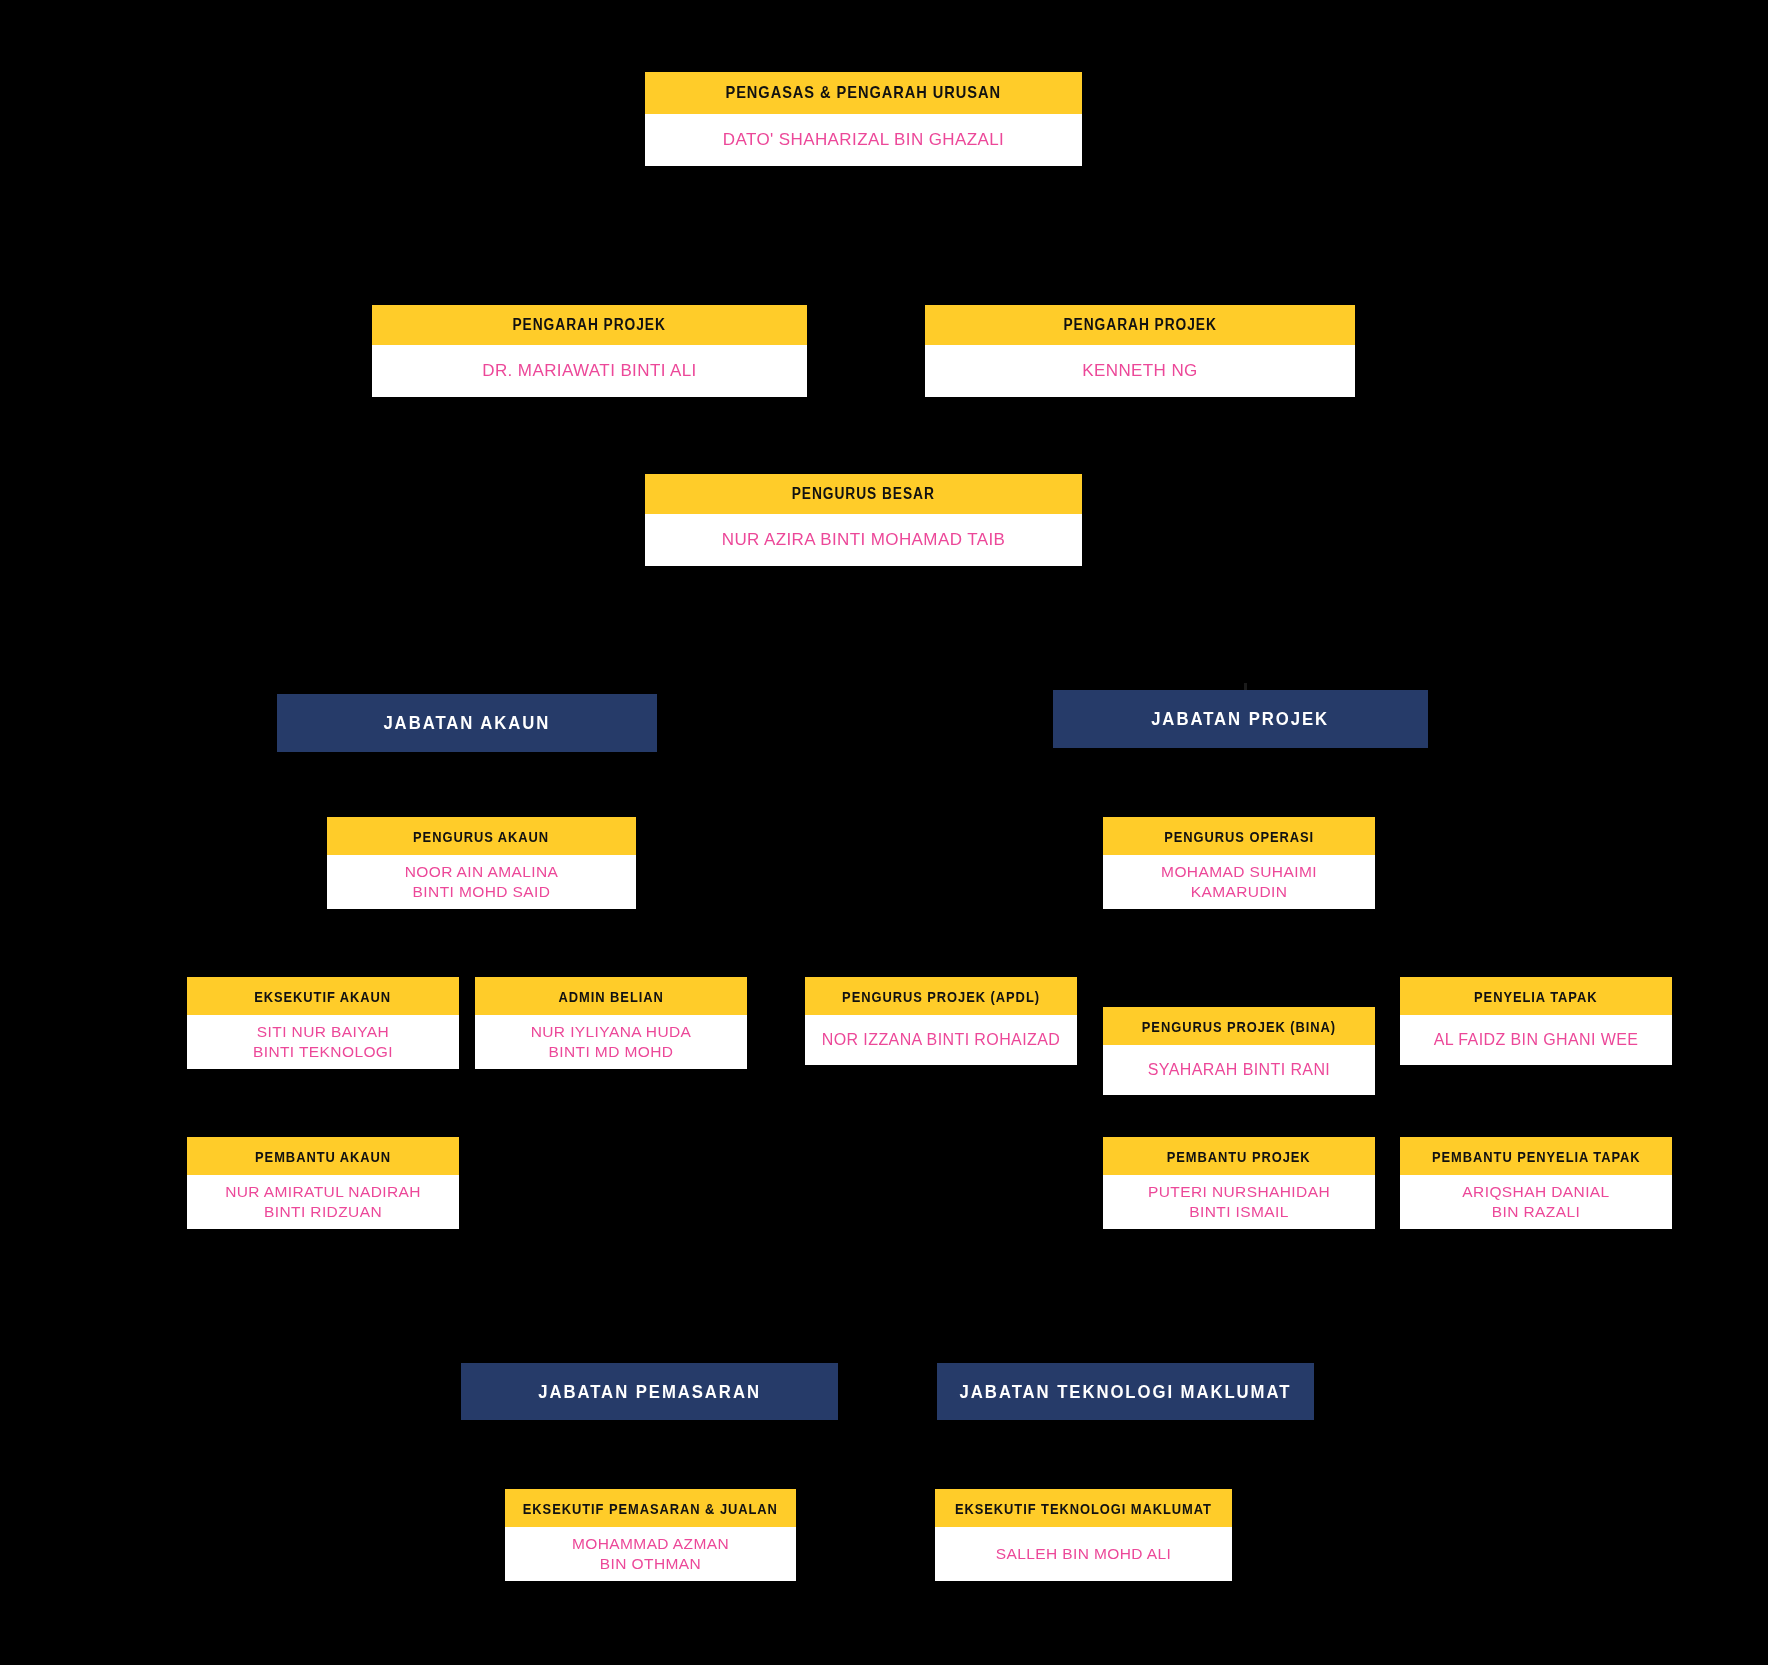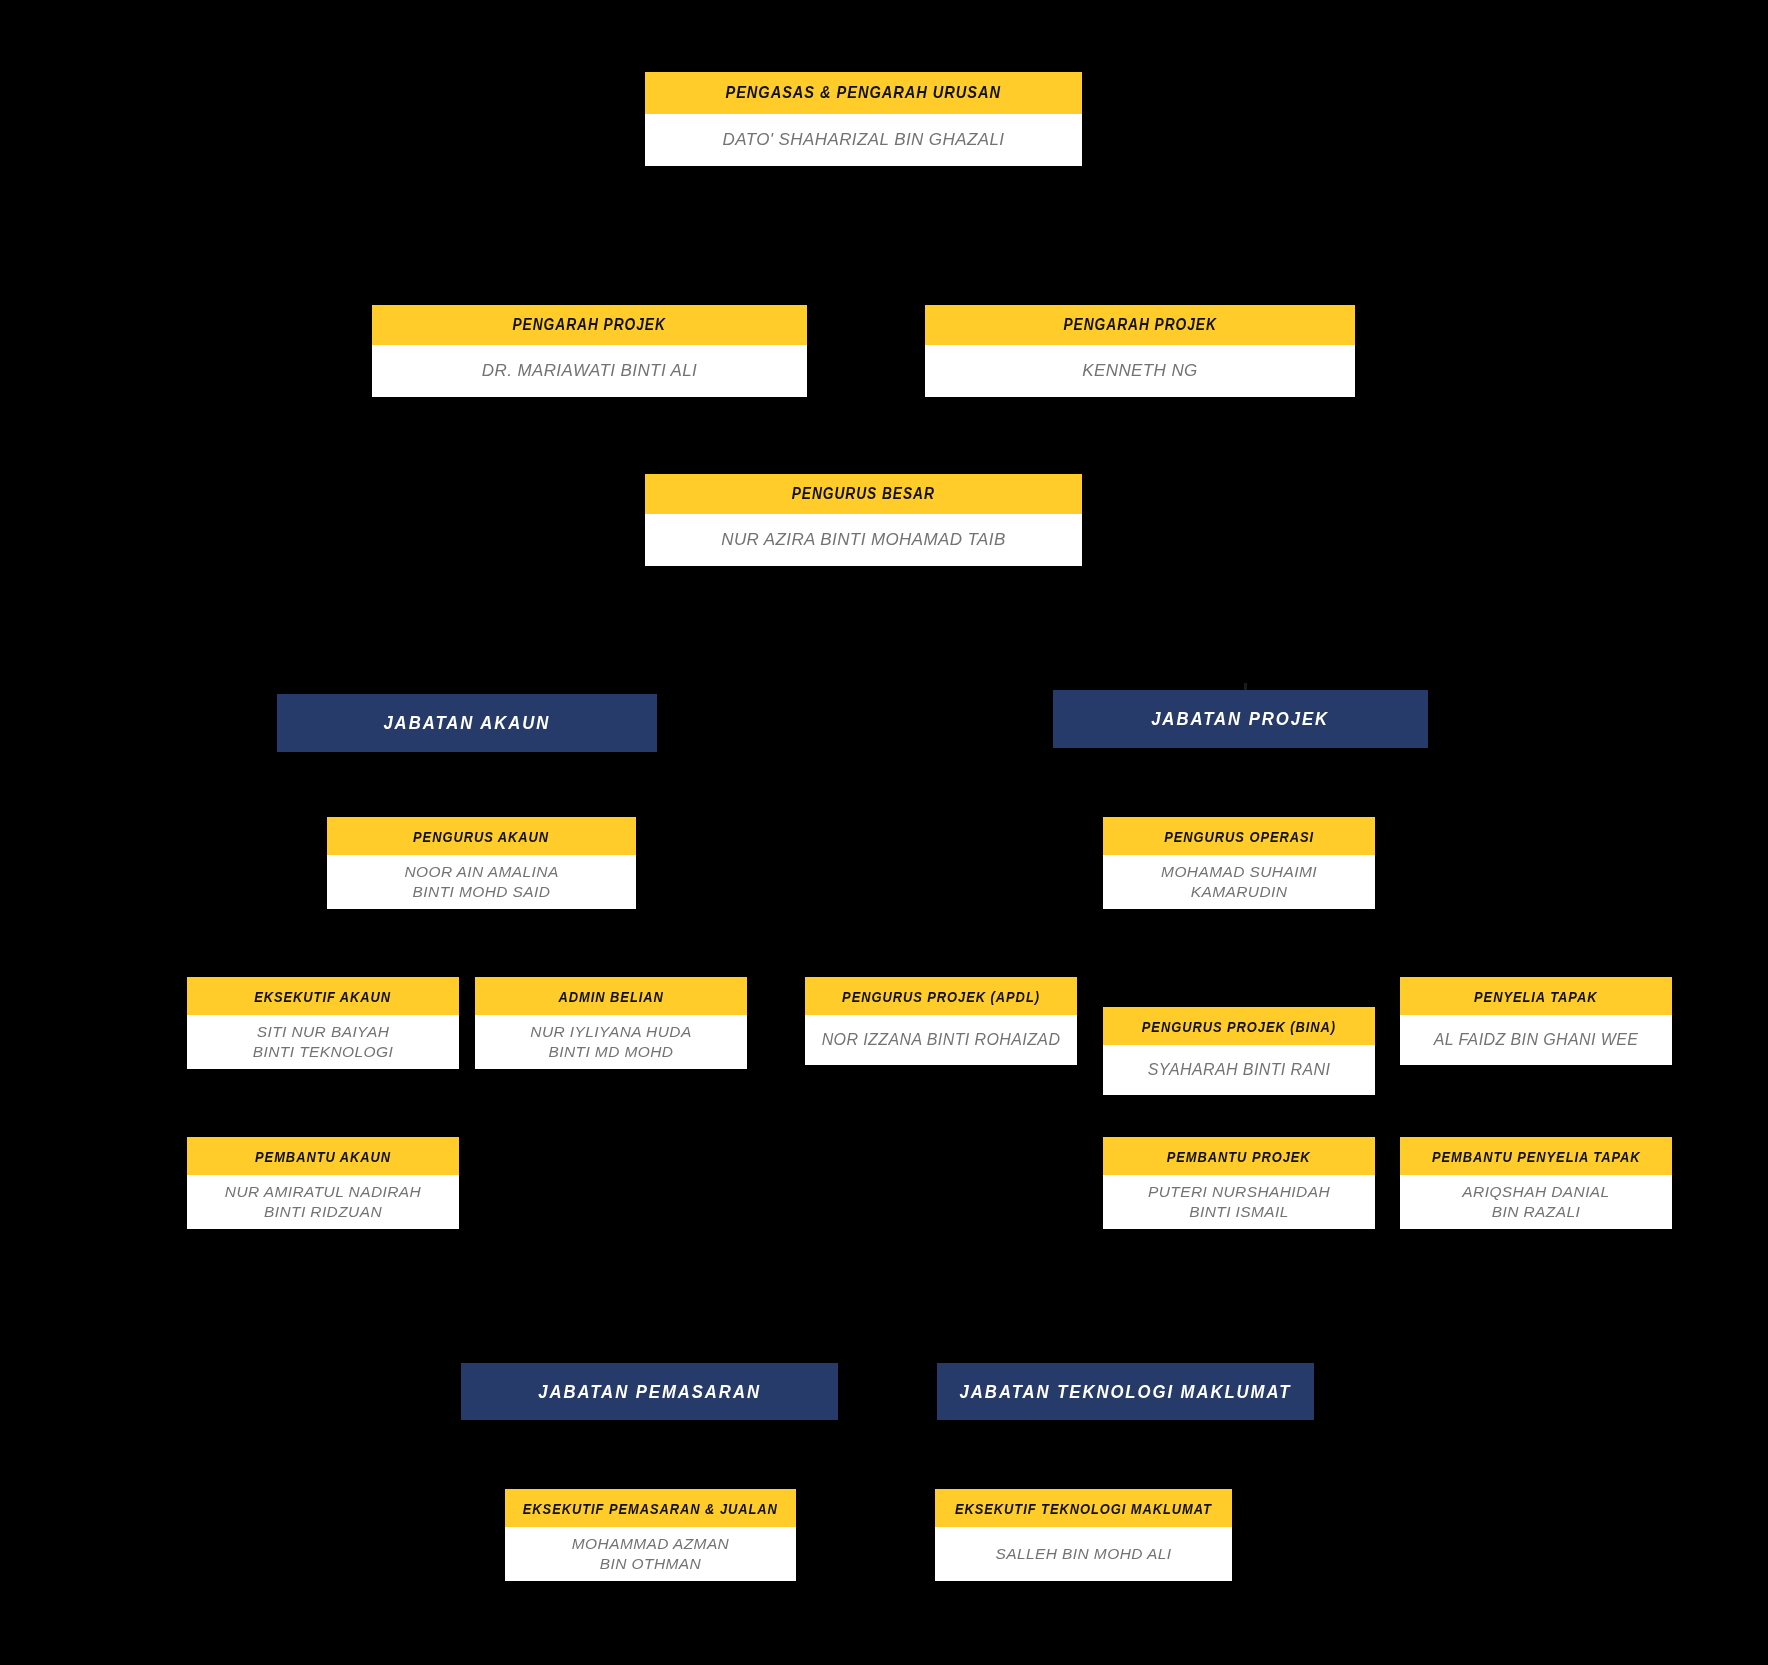--- a/index.html
+++ b/index.html
@@ -8,21 +8,20 @@
     padding: 0;
     background: #000000;
   }
   #canvas {
     position: relative;
     width: 1768px;
     height: 1665px;
     background: #000000;
     font-family: "Liberation Sans", sans-serif;
     overflow: hidden;
-    font-style: italic;
   }
 
   
   .card {
     position: absolute;
     box-sizing: border-box;
   }
   .card-title {
     box-sizing: border-box;
     width: 100%;
@@ -39,21 +38,21 @@
   }
   .card-title span {
     display: inline-block;
     transform: scaleX(0.86);
     white-space: nowrap;
   }
   .card-body {
     box-sizing: border-box;
     width: 100%;
     background: #FFFFFF;
-    color: #737373;
+    color: #ec4899;
     text-align: center;
     display: flex;
     align-items: center;
     justify-content: center;
     flex-direction: column;
     letter-spacing: 0.4px;
     line-height: 1.28;
   }
   .card-body .ln { display: block; white-space: nowrap; }
 

